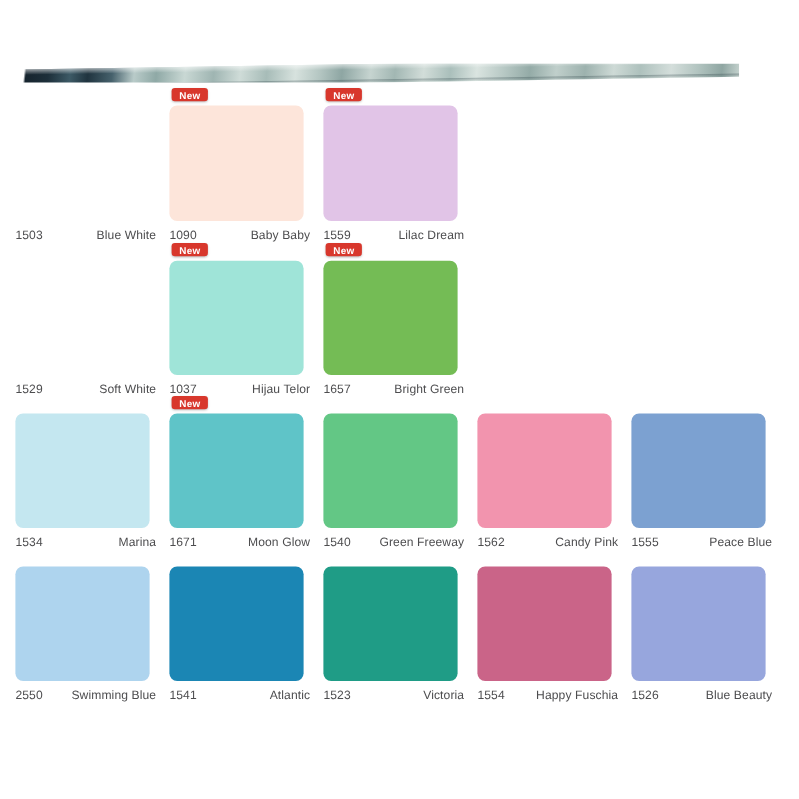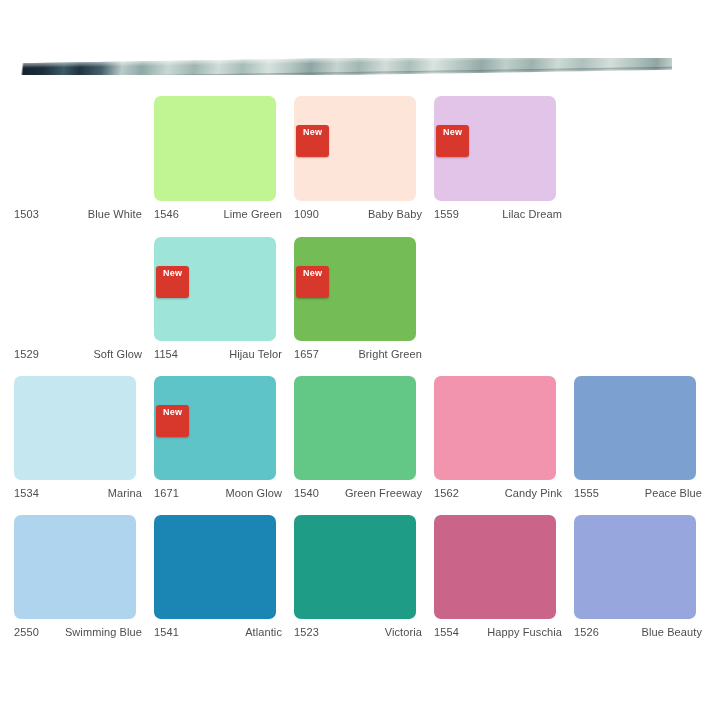--- a/index.html
+++ b/index.html
@@ -126,25 +126,24 @@
 
   .new-badge {
     position: absolute;
     left: 2px;
     top: -16px;
     background: #d8372c;
     color: #ffffff;
     font-size: 9px;
     font-weight: bold;
     line-height: 1;
-    padding: 3px 7px 20px 7px;
+    padding: 3px 7px 0 7px;
     border-radius: 3px;
     letter-spacing: 0.2px;
     box-shadow: 0 1px 2px rgba(0,0,0,0.25);
-    margin-top: 45px;
   }
 
   
   .row-1 .swatch { height: 105px; }
   .row-2 .swatch { height: 104px; }
   .row-3 .swatch { height: 104px; }
   .row-4 .swatch { height: 104px; }
 
   .row-1 { margin-top: 10px; }
   .row-2 { margin-top: 17px; }
@@ -165,27 +164,20 @@
   <div id="grid">
       <div class="row row-1">
         <div class="cell">
           <div class="swatch blank"></div>
           <div class="caption">
             <span class="code">1503</span>
             <span class="cname">Blue White</span>
           </div>
         </div>
         <div class="cell">
-          <div class="swatch" style="background: rgb(193, 244, 147);"></div>
-          <div class="caption">
-            <span class="code">1546</span>
-            <span class="cname">Lime Green</span>
-          </div>
-        </div>
-        <div class="cell">
           <div class="new-badge">New</div>
           <div class="swatch" style="background: rgb(253, 229, 218);"></div>
           <div class="caption">
             <span class="code">1090</span>
             <span class="cname">Baby Baby</span>
           </div>
         </div>
         <div class="cell">
           <div class="new-badge">New</div>
           <div class="swatch" style="background: rgb(225, 196, 231);"></div>
@@ -193,28 +185,28 @@
             <span class="code">1559</span>
             <span class="cname">Lilac Dream</span>
           </div>
         </div>
       </div>
       <div class="row row-2">
         <div class="cell">
           <div class="swatch blank"></div>
           <div class="caption">
             <span class="code">1529</span>
-            <span class="cname">Soft Glow</span>
+            <span class="cname">Soft White</span>
           </div>
         </div>
         <div class="cell">
           <div class="new-badge">New</div>
           <div class="swatch" style="background: rgb(159, 228, 216);"></div>
           <div class="caption">
-            <span class="code">1154</span>
+            <span class="code">1037</span>
             <span class="cname">Hijau Telor</span>
           </div>
         </div>
         <div class="cell">
           <div class="new-badge">New</div>
           <div class="swatch" style="background: rgb(116, 188, 85);"></div>
           <div class="caption">
             <span class="code">1657</span>
             <span class="cname">Bright Green</span>
           </div>

